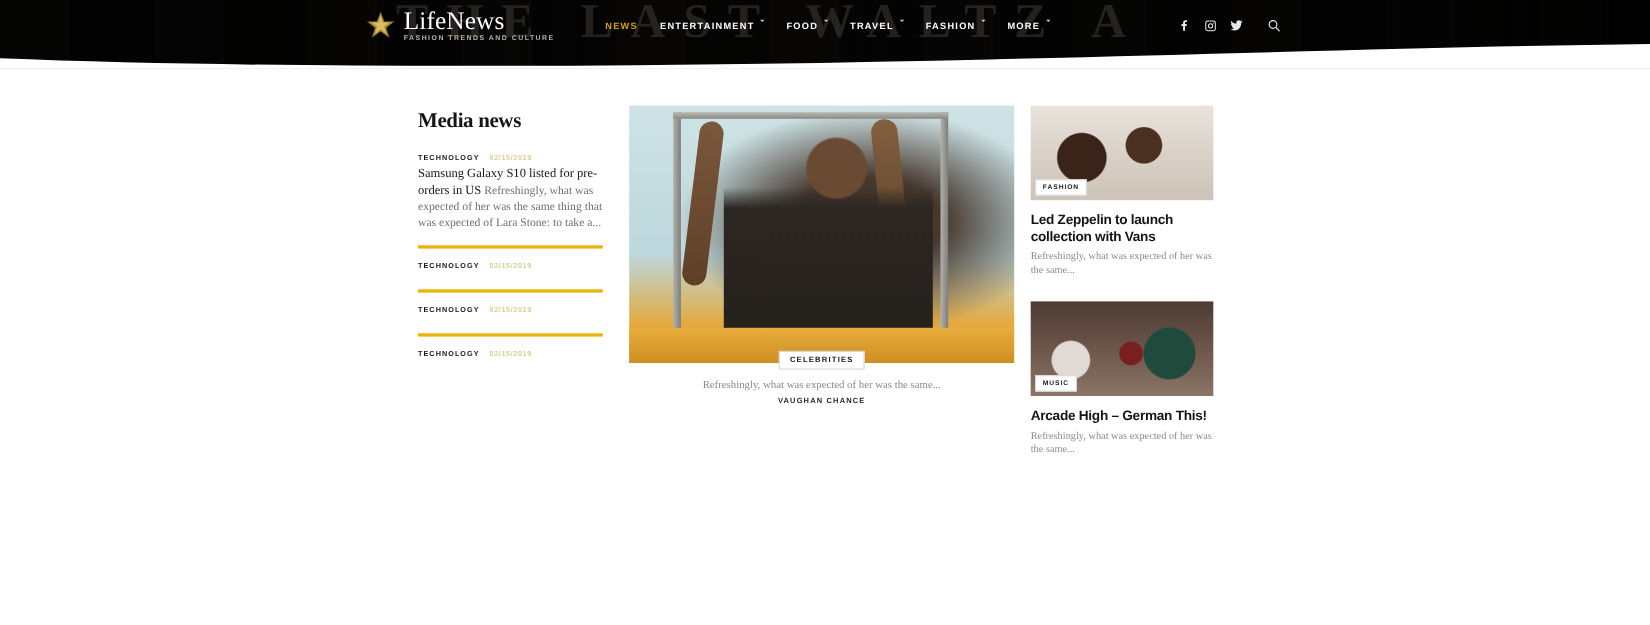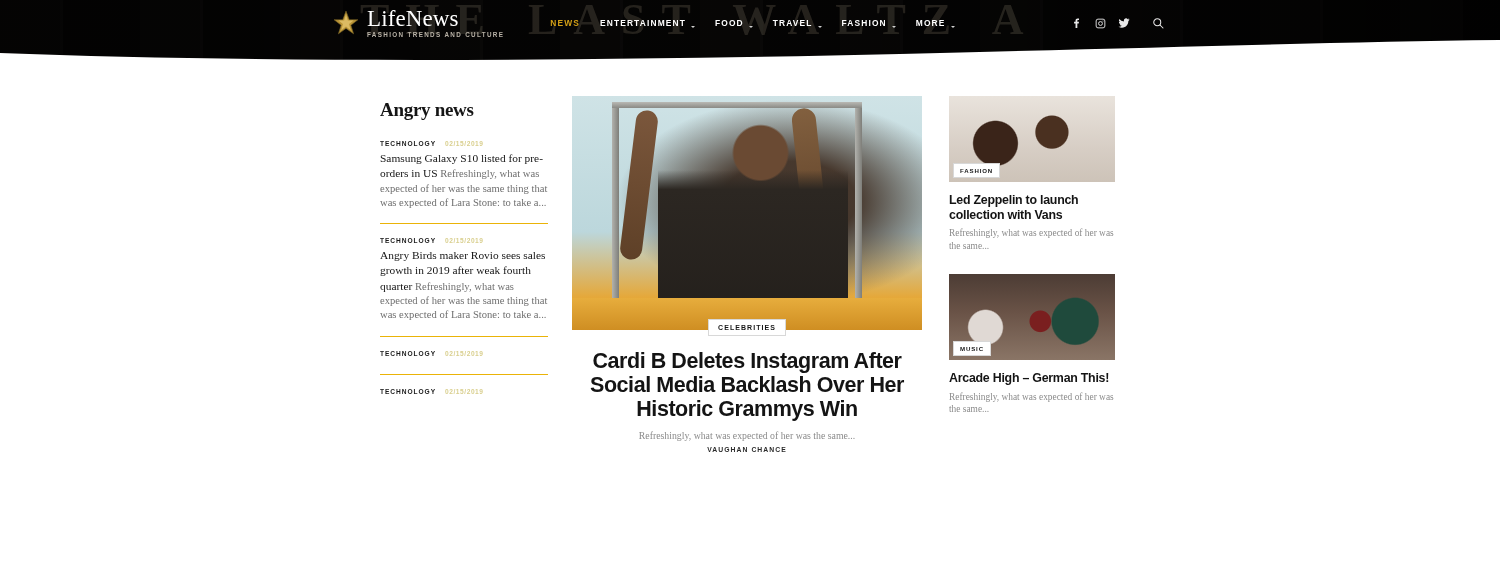--- a/index.html
+++ b/index.html
@@ -80,21 +80,21 @@
     color: #b9b2a7;
     margin-top: 2px;
     text-transform: uppercase;
     font-weight: bold;
   }
 
   .mainnav { display: flex; align-items: center; margin-left: 36px; }
   .nav-item {
     position: relative;
     display: flex;
-    align-items: flex-end;
+    align-items: flex-start;
     font-size: 8.4px;
     font-weight: bold;
     letter-spacing: 1.15px;
     color: #ffffff;
     text-transform: uppercase;
     text-decoration: none;
     padding: 0 10px;
     cursor: pointer;
     white-space: nowrap;
   }
@@ -141,21 +141,21 @@
   
   .col-latest { width: 168px; flex: 0 0 168px; padding-top: 3px;}
   .sec-title {
     font-family: "Liberation Serif", serif;
     font-weight: bold;
     font-size: 19px;
     color: #151515;
     letter-spacing: -.3px;
     margin-bottom: 19px;
   }
-  .latest-item { padding-bottom: 13px; margin-bottom: 13px; border-bottom: 1px solid #eab308; }
+  .latest-item { padding-bottom: 13px; margin-bottom: 13px; border-bottom: 3px solid #eab308; }
   .latest-item:last-child { border-bottom: none; }
   .latest-meta { display: flex; align-items: baseline; margin-bottom: 4px; }
   .latest-cat {
     font-size: 6.6px; font-weight: bold; letter-spacing: .95px;
     color: #1a1a1a; text-transform: uppercase;
   }
   .latest-date {
     font-size: 6.6px; font-weight: bold; letter-spacing: .55px;
     color: #d9cf8e; margin-left: 9px;
   }
@@ -232,21 +232,21 @@
     text-align: center;
     font-size: 6.8px;
     font-weight: bold;
     letter-spacing: 1.05px;
     color: #2a2a2a;
     text-transform: uppercase;
     margin-top: 5px;
   }
 
   
-  .col-side { width: 166px; flex: 0 0 166px; margin-left: 27px; }
+  .col-side { width: 166px; flex: 0 0 166px; margin-left: 15px; }
   .side-card { margin-bottom: 22px; }
   .side-img {
     width: 166px; height: 86px;
     position: relative;
     overflow: hidden;
   }
   .img-a {
     background:
       radial-gradient(circle at 28% 55%, #3a2419 0 17%, rgba(0,0,0,0) 18%),
       radial-gradient(circle at 62% 42%, #4a3020 0 14%, rgba(0,0,0,0) 15%),
@@ -362,42 +362,38 @@
   <svg class="header-wave" viewBox="0 0 1500 22" preserveAspectRatio="none">
     <path d="M0,13 C250,23 600,21 900,14 C1150,8 1330,2 1500,0 L1500,22 L0,22 Z" fill="#ffffff"></path>
   </svg>
 </div>
 
 <div class="page">
 
   <div class="container">
 
     <section class="col-latest">
-      <h2 class="sec-title">Angry news</h2>
+      <h2 class="sec-title">Media news</h2>
 
       <article class="latest-item">
         <div class="latest-meta">
           <span class="latest-cat">TECHNOLOGY</span>
           <span class="latest-date">02/15/2019</span>
         </div>
         <p class="latest-text">
           <span class="hl">Samsung Galaxy S10 listed for pre-orders in US</span>
           <span>Refreshingly, what was expected of her was the same thing that was expected of Lara Stone: to take a...</span>
         </p>
       </article>
 
       <article class="latest-item">
         <div class="latest-meta">
           <span class="latest-cat">TECHNOLOGY</span>
           <span class="latest-date">02/15/2019</span>
         </div>
-        <p class="latest-text">
-          <span class="hl">Angry Birds maker Rovio sees sales growth in 2019 after weak fourth quarter</span>
-          <span>Refreshingly, what was expected of her was the same thing that was expected of Lara Stone: to take a...</span>
-        </p>
       </article>
 
       <article class="latest-item">
         <div class="latest-meta">
           <span class="latest-cat">TECHNOLOGY</span>
           <span class="latest-date">02/15/2019</span>
         </div>
       </article>
 
       <article class="latest-item">
@@ -412,21 +408,20 @@
       <div class="hero-img">
         <div class="post-l"></div>
         <div class="post-r"></div>
         <div class="arm-l"></div>
         <div class="arm-r"></div>
         <div class="figure"></div>
         <div class="bar"></div>
         <div class="ground"></div>
       </div>
       <div class="cat-chip-center">CELEBRITIES</div>
-      <h1 class="hero-title">Cardi B Deletes Instagram After Social Media Backlash Over Her Historic Grammys Win</h1>
       <p class="hero-excerpt">Refreshingly, what was expected of her was the same...</p>
       <div class="hero-author">VAUGHAN CHANCE</div>
     </section>
 
     <aside class="col-side">
 
       <article class="side-card">
         <div class="side-img img-a">
           <span class="chip-on-img">FASHION</span>
         </div>

